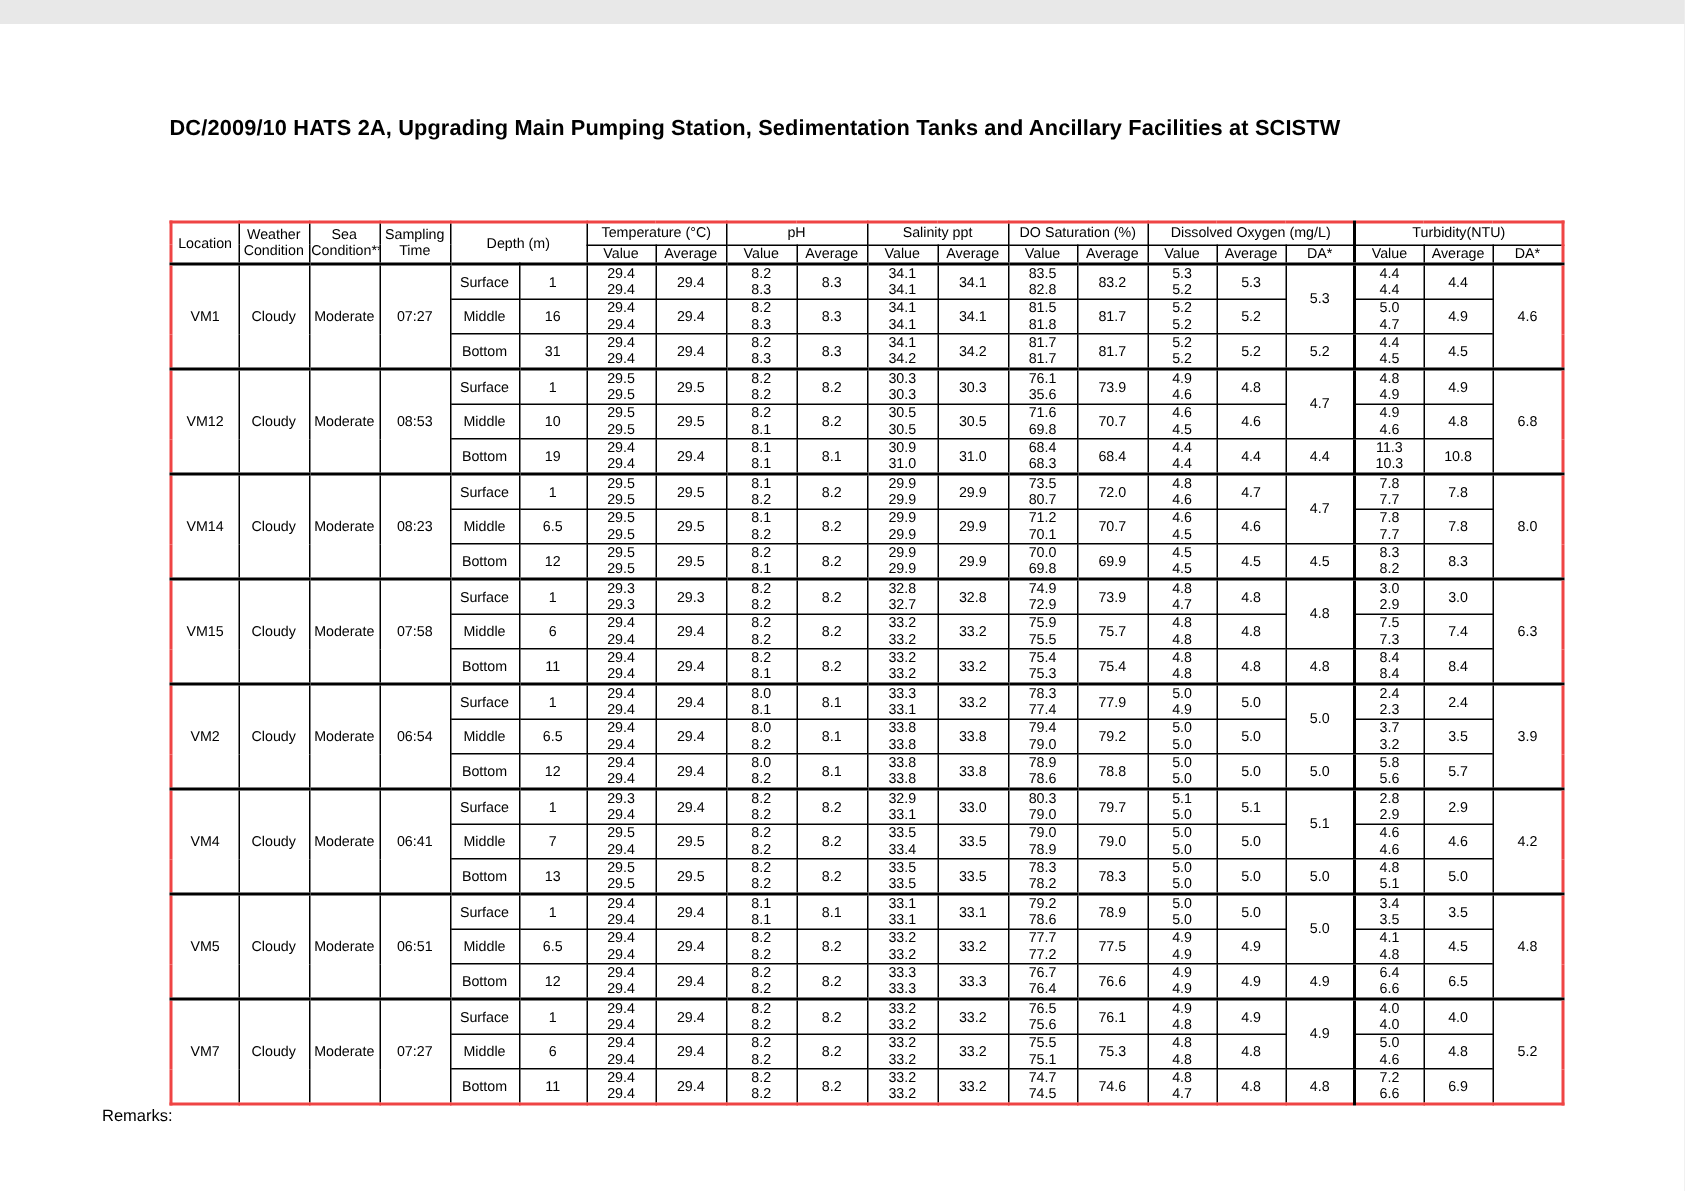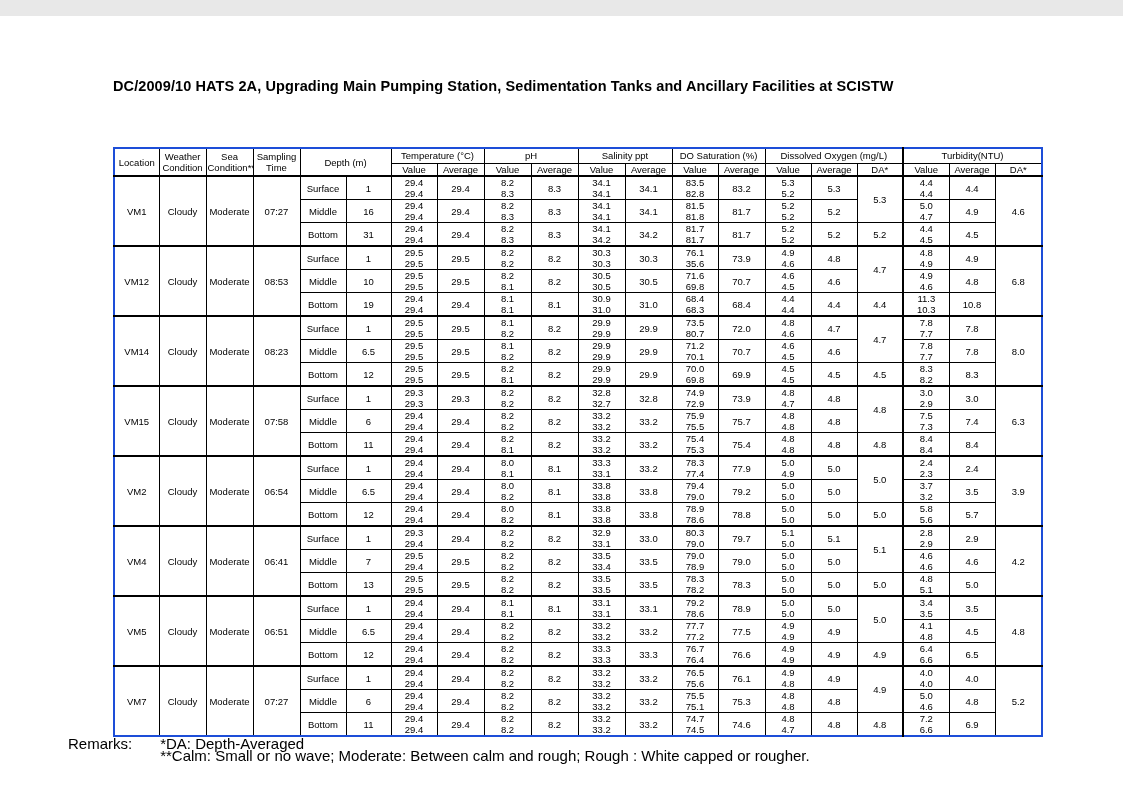--- a/index.html
+++ b/index.html
@@ -12,38 +12,38 @@
     position:absolute; left:113px; top:62px; width:960px;
     font-size:14.5px; font-weight:bold; letter-spacing:0.1px;
   }
   .doc-subtitle {
     position:absolute; left:113px; top:103px; width:800px;
     font-size:14.5px; font-weight:bold;
   }
   table.wq {
     position:absolute; left:113px; top:131px;
     border-collapse:collapse; table-layout:fixed; width:922px;
-    border:2px solid #1d4ed8;
+    border:2px solid #ef4444;
   }
   table.wq th, table.wq td {
     border:1px solid #000; padding:0 1px; text-align:center; vertical-align:middle;
     font-size:9.5px; font-weight:normal; line-height:11px; overflow:hidden;
     white-space:nowrap;
   }
   thead tr.hdr-groups { height:15px; }
   thead tr.hdr-sub { height:13px; }
   thead tr.hdr-sub th { border-bottom:2px solid #000; }
   thead tr.hdr-groups th[rowspan] { border-bottom:2px solid #000; }
   tbody tr { height:22px; }
   tbody tr.group-start td { border-top:2px solid #000; }
   .tl { border-left:2px solid #000 !important; }
   td div { line-height:11px; }
   .remarks {
-    position:absolute; left:68px; top:722px; display:flex; gap:28px;
-    font-size:15px; line-height:12px;
+    position:absolute; left:68px; top:722px; display:flex; gap:10px;
+    font-size:11px; line-height:12px;
   }
   .remarks .rlines div { margin:0; }
 </style>
 </head>
 <body>
 
 <div class="page">
 
   <div class="doc-title">DC/2009/10 HATS 2A, Upgrading Main Pumping Station, Sedimentation Tanks and Ancillary Facilities at SCISTW</div>
 
@@ -972,19 +972,15 @@
             <div>7.2</div>
             <div>6.6</div>
           </td>
           <td>6.9</td>
         </tr>
       </tbody>
   </table>
 
   <div class="remarks">
     <span>Remarks:</span>
-    <div class="rlines">
-      <div>*DA: Depth-Averaged</div>
-      <div>**Calm: Small or no wave; Moderate: Between calm and rough; Rough : White capped or rougher.</div>
-    </div>
   </div>
 
 </div>
 
 </body></html>

